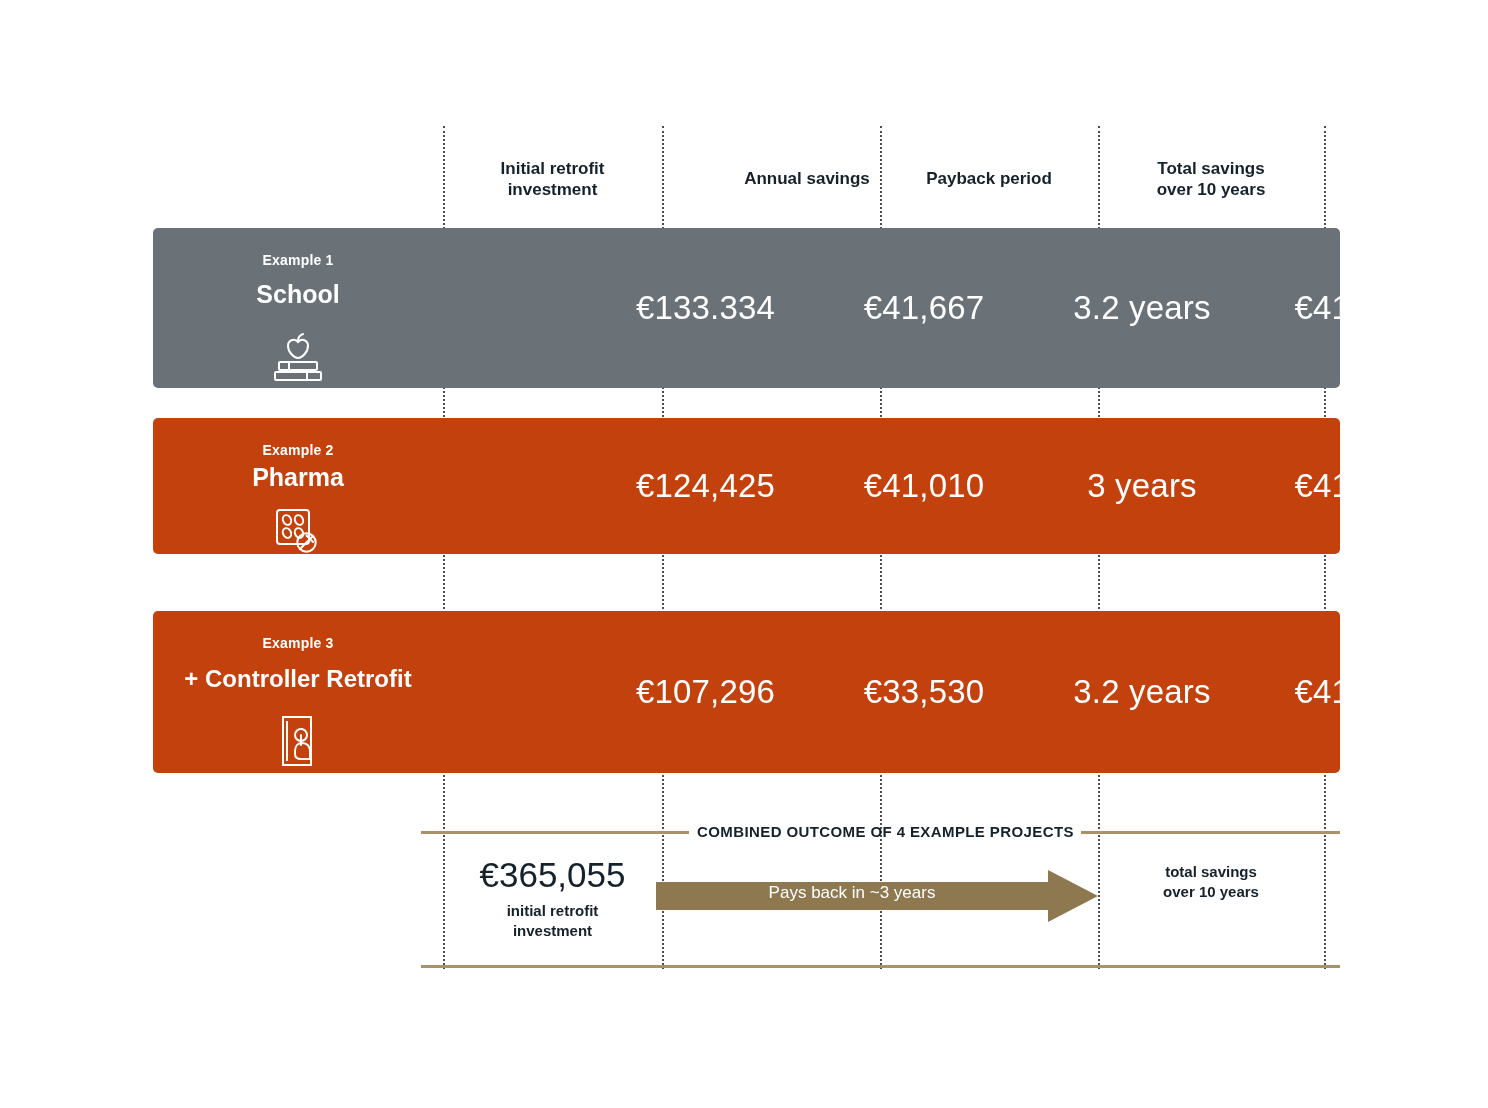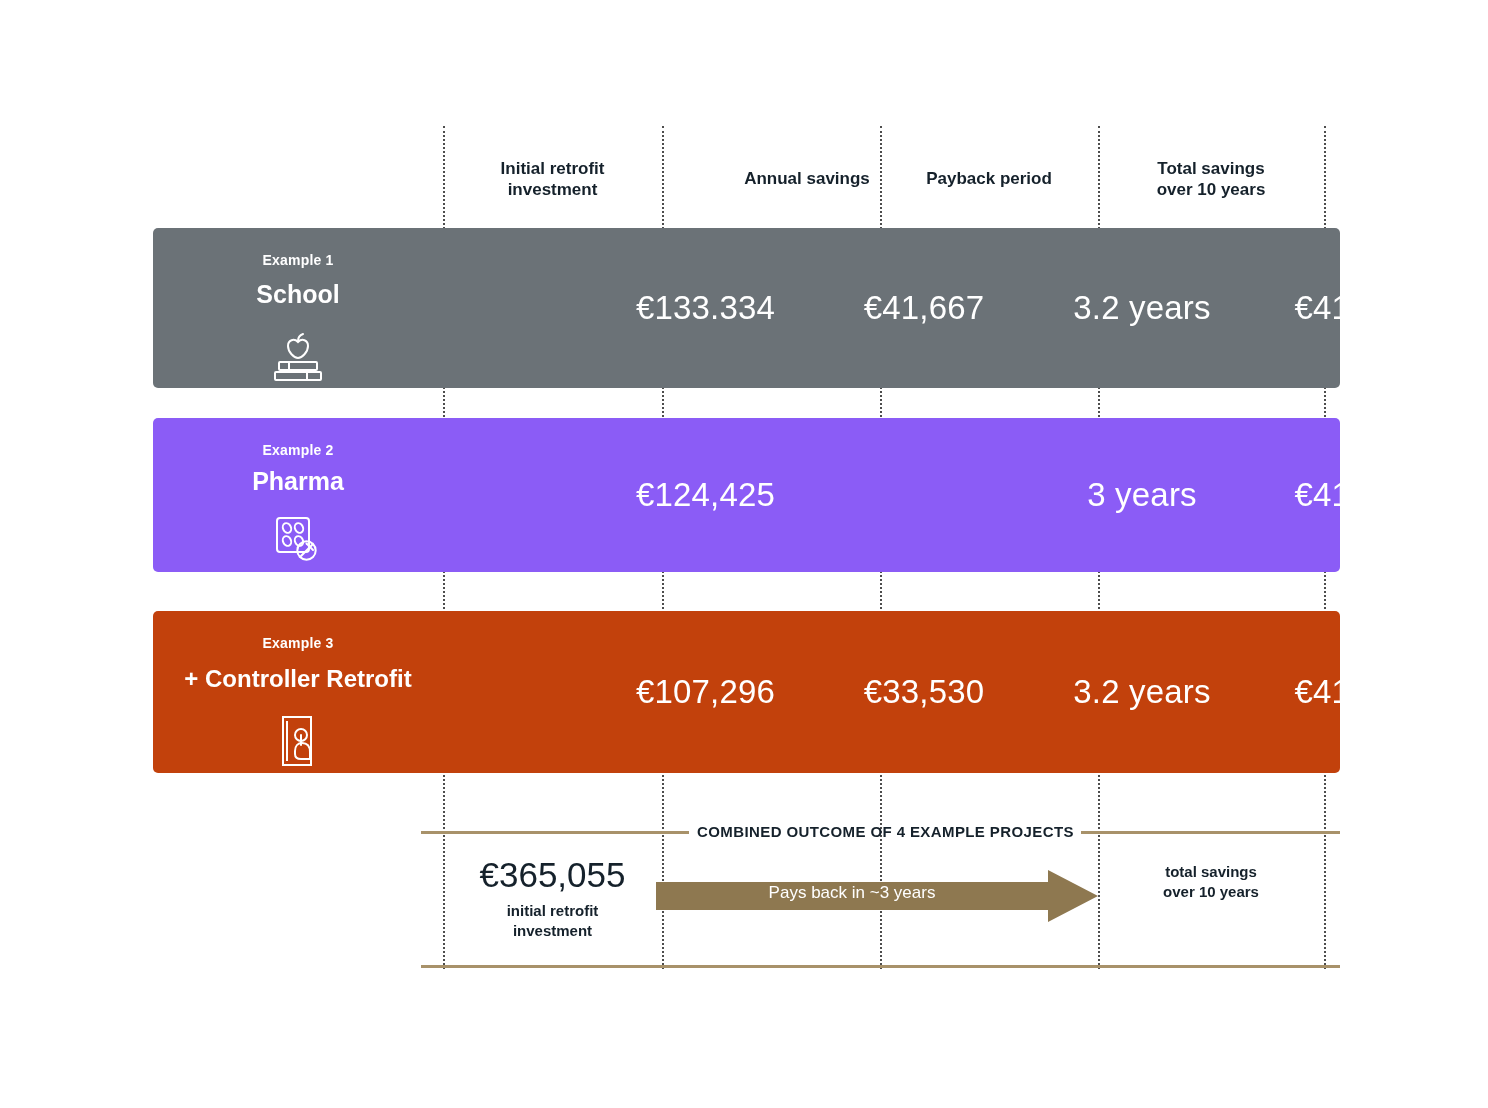--- a/index.html
+++ b/index.html
@@ -44,21 +44,21 @@
 
   
   .row {
     position: absolute;
     left: 153px;
     width: 1187px;
     border-radius: 5px;
     color: #ffffff;
   }
   .row-1 { top: 228px; height: 160px; background: #6b7277; }
-  .row-2 { top: 418px; height: 154px; background: #8b5cf6; }
+  .row-2 { top: 418px; height: 136px; background: #c2410c; }
   .row-3 { top: 611px; height: 162px; background: #c2410c; }
 
   .row-label {
     position: absolute;
     left: 0;
     width: 290px;
     top: 0;
     height: 100%;
     display: flex;
     flex-direction: column;
@@ -199,20 +199,21 @@
           <ellipse cx="34" cy="18" rx="4" ry="5" transform="rotate(-25 34 18)"></ellipse>
           <ellipse cx="22" cy="31" rx="4" ry="5" transform="rotate(-25 22 31)"></ellipse>
           <ellipse cx="34" cy="31" rx="4" ry="5" transform="rotate(-25 34 31)"></ellipse>
           <path d="M35 47a9 9 0 1 0 13-13l-13 13z"></path>
           <path d="M35 47a9 9 0 0 1 13-13"></path>
           <line x1="41.5" y1="33.5" x2="48" y2="40" stroke-linecap="round"></line>
         </svg>
       </div>
     </div>
     <div class="cell" style="left:443px; width:219px;">€124,425</div>
+    <div class="cell" style="left:662px; width:218px;">€41,010</div>
     <div class="cell" style="left:880px; width:218px;">3 years</div>
     <div class="cell" style="left:1098px; width:226px;">€410,100</div>
   </div>
 
   <div class="row row-3">
     <div class="row-label">
       <div class="row-ex">Example 3</div>
       <div class="row-title wide">+ Controller Retrofit</div>
       <div class="row-icon">
         <svg viewBox="0 0 66 62" width="66" height="62" fill="none" stroke="#ffffff" stroke-width="2">

